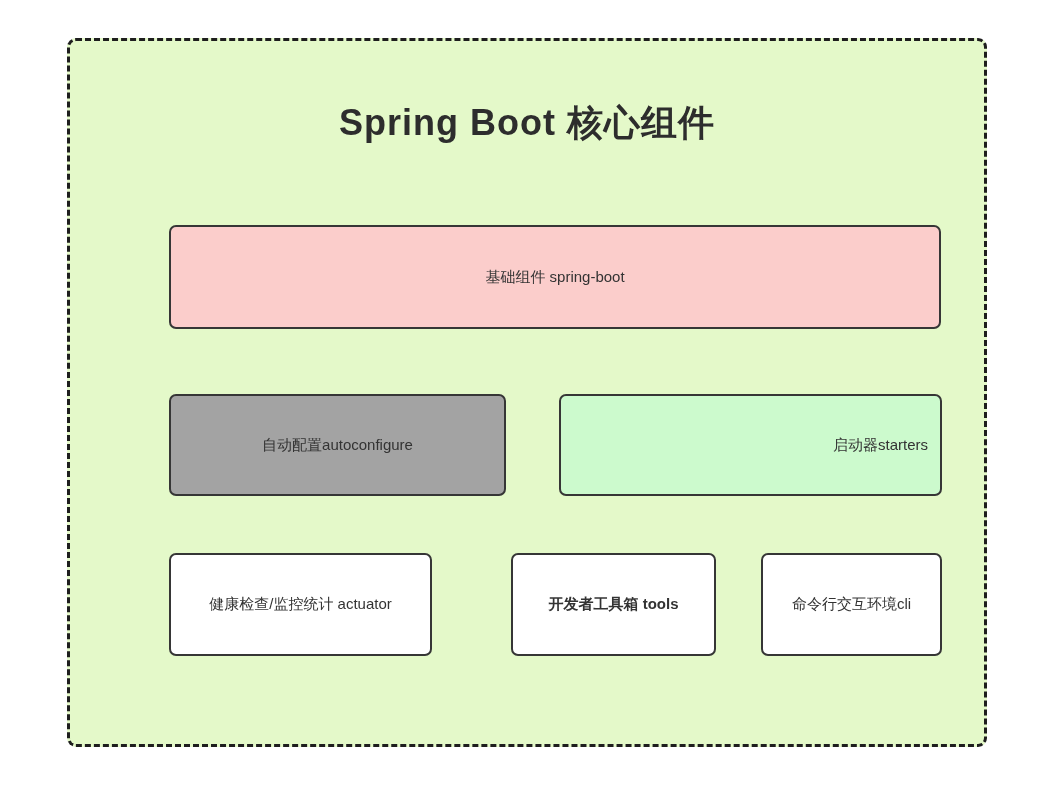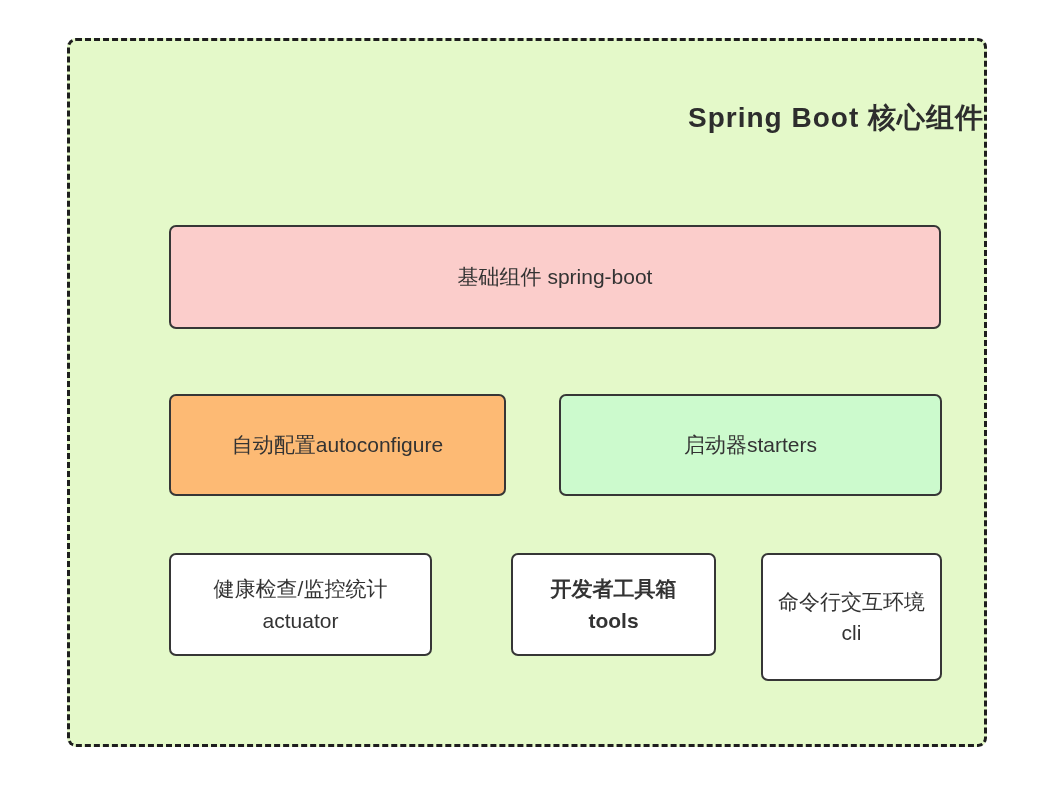--- a/index.html
+++ b/index.html
@@ -23,65 +23,65 @@
     height: 709px;
     box-sizing: border-box;
     border: 3px dashed #1e1e1e;
     border-radius: 9px;
   }
   .diagram-title {
     position: absolute;
     left: 0;
     right: 0;
     top: 58px;
-    text-align: right;
-    font-size: 28px;
+    text-align: center;
+    font-size: 36px;
     font-weight: bold;
     letter-spacing: 1px;
     color: #2d2d2d;
   }
   .node {
     position: absolute;
     box-sizing: border-box;
     border: 2.5px solid #363636;
     border-radius: 7px;
     display: flex;
     align-items: center;
     justify-content: center;
     text-align: center;
-    font-size: 21px;
+    font-size: 15px;
     line-height: 1.5;
     color: #333333;
     padding: 4px 12px;
   }
   .node-base   { left: 99px;  top: 184px; width: 772px; height: 104px; }
   .node-auto   { left: 99px;  top: 353px; width: 337px; height: 102px; }
   .node-start  { left: 489px; top: 353px; width: 383px; height: 102px; }
   .node-act    { left: 99px;  top: 512px; width: 263px; height: 103px; }
   .node-tools  { left: 441px; top: 512px; width: 205px; height: 103px; }
-  .node-cli    { left: 691px; top: 512px; width: 181px; height: 128px; }
+  .node-cli    { left: 691px; top: 512px; width: 181px; height: 103px; }
 </style>
 </head>
 <body>
 
 <div class="canvas">
 
   <div class="outer-container" style="background-color: rgb(228, 249, 201);">
 
     <div class="diagram-title">Spring Boot 核心组件</div>
 
     <div class="node node-base" style="background-color: rgb(251, 205, 203);">
       <span>基础组件 spring-boot</span>
     </div>
 
-    <div class="node node-auto" style="background-color: #fdba74;">
+    <div class="node node-auto" style="background-color: #a3a3a3;">
       <span>自动配置autoconfigure</span>
     </div>
 
-    <div class="node node-start" style="background-color: rgb(204, 250, 205);">
+    <div class="node node-start" style="background-color: rgb(204, 250, 205); justify-content: flex-end;">
       <span>启动器starters</span>
     </div>
 
     <div class="node node-act" style="background-color: rgb(255, 255, 255);">
       <span>健康检查/监控统计 actuator</span>
     </div>
 
     <div class="node node-tools" style="background-color: rgb(255, 255, 255); font-weight: bold;">
       <span>开发者工具箱 tools</span>
     </div>

